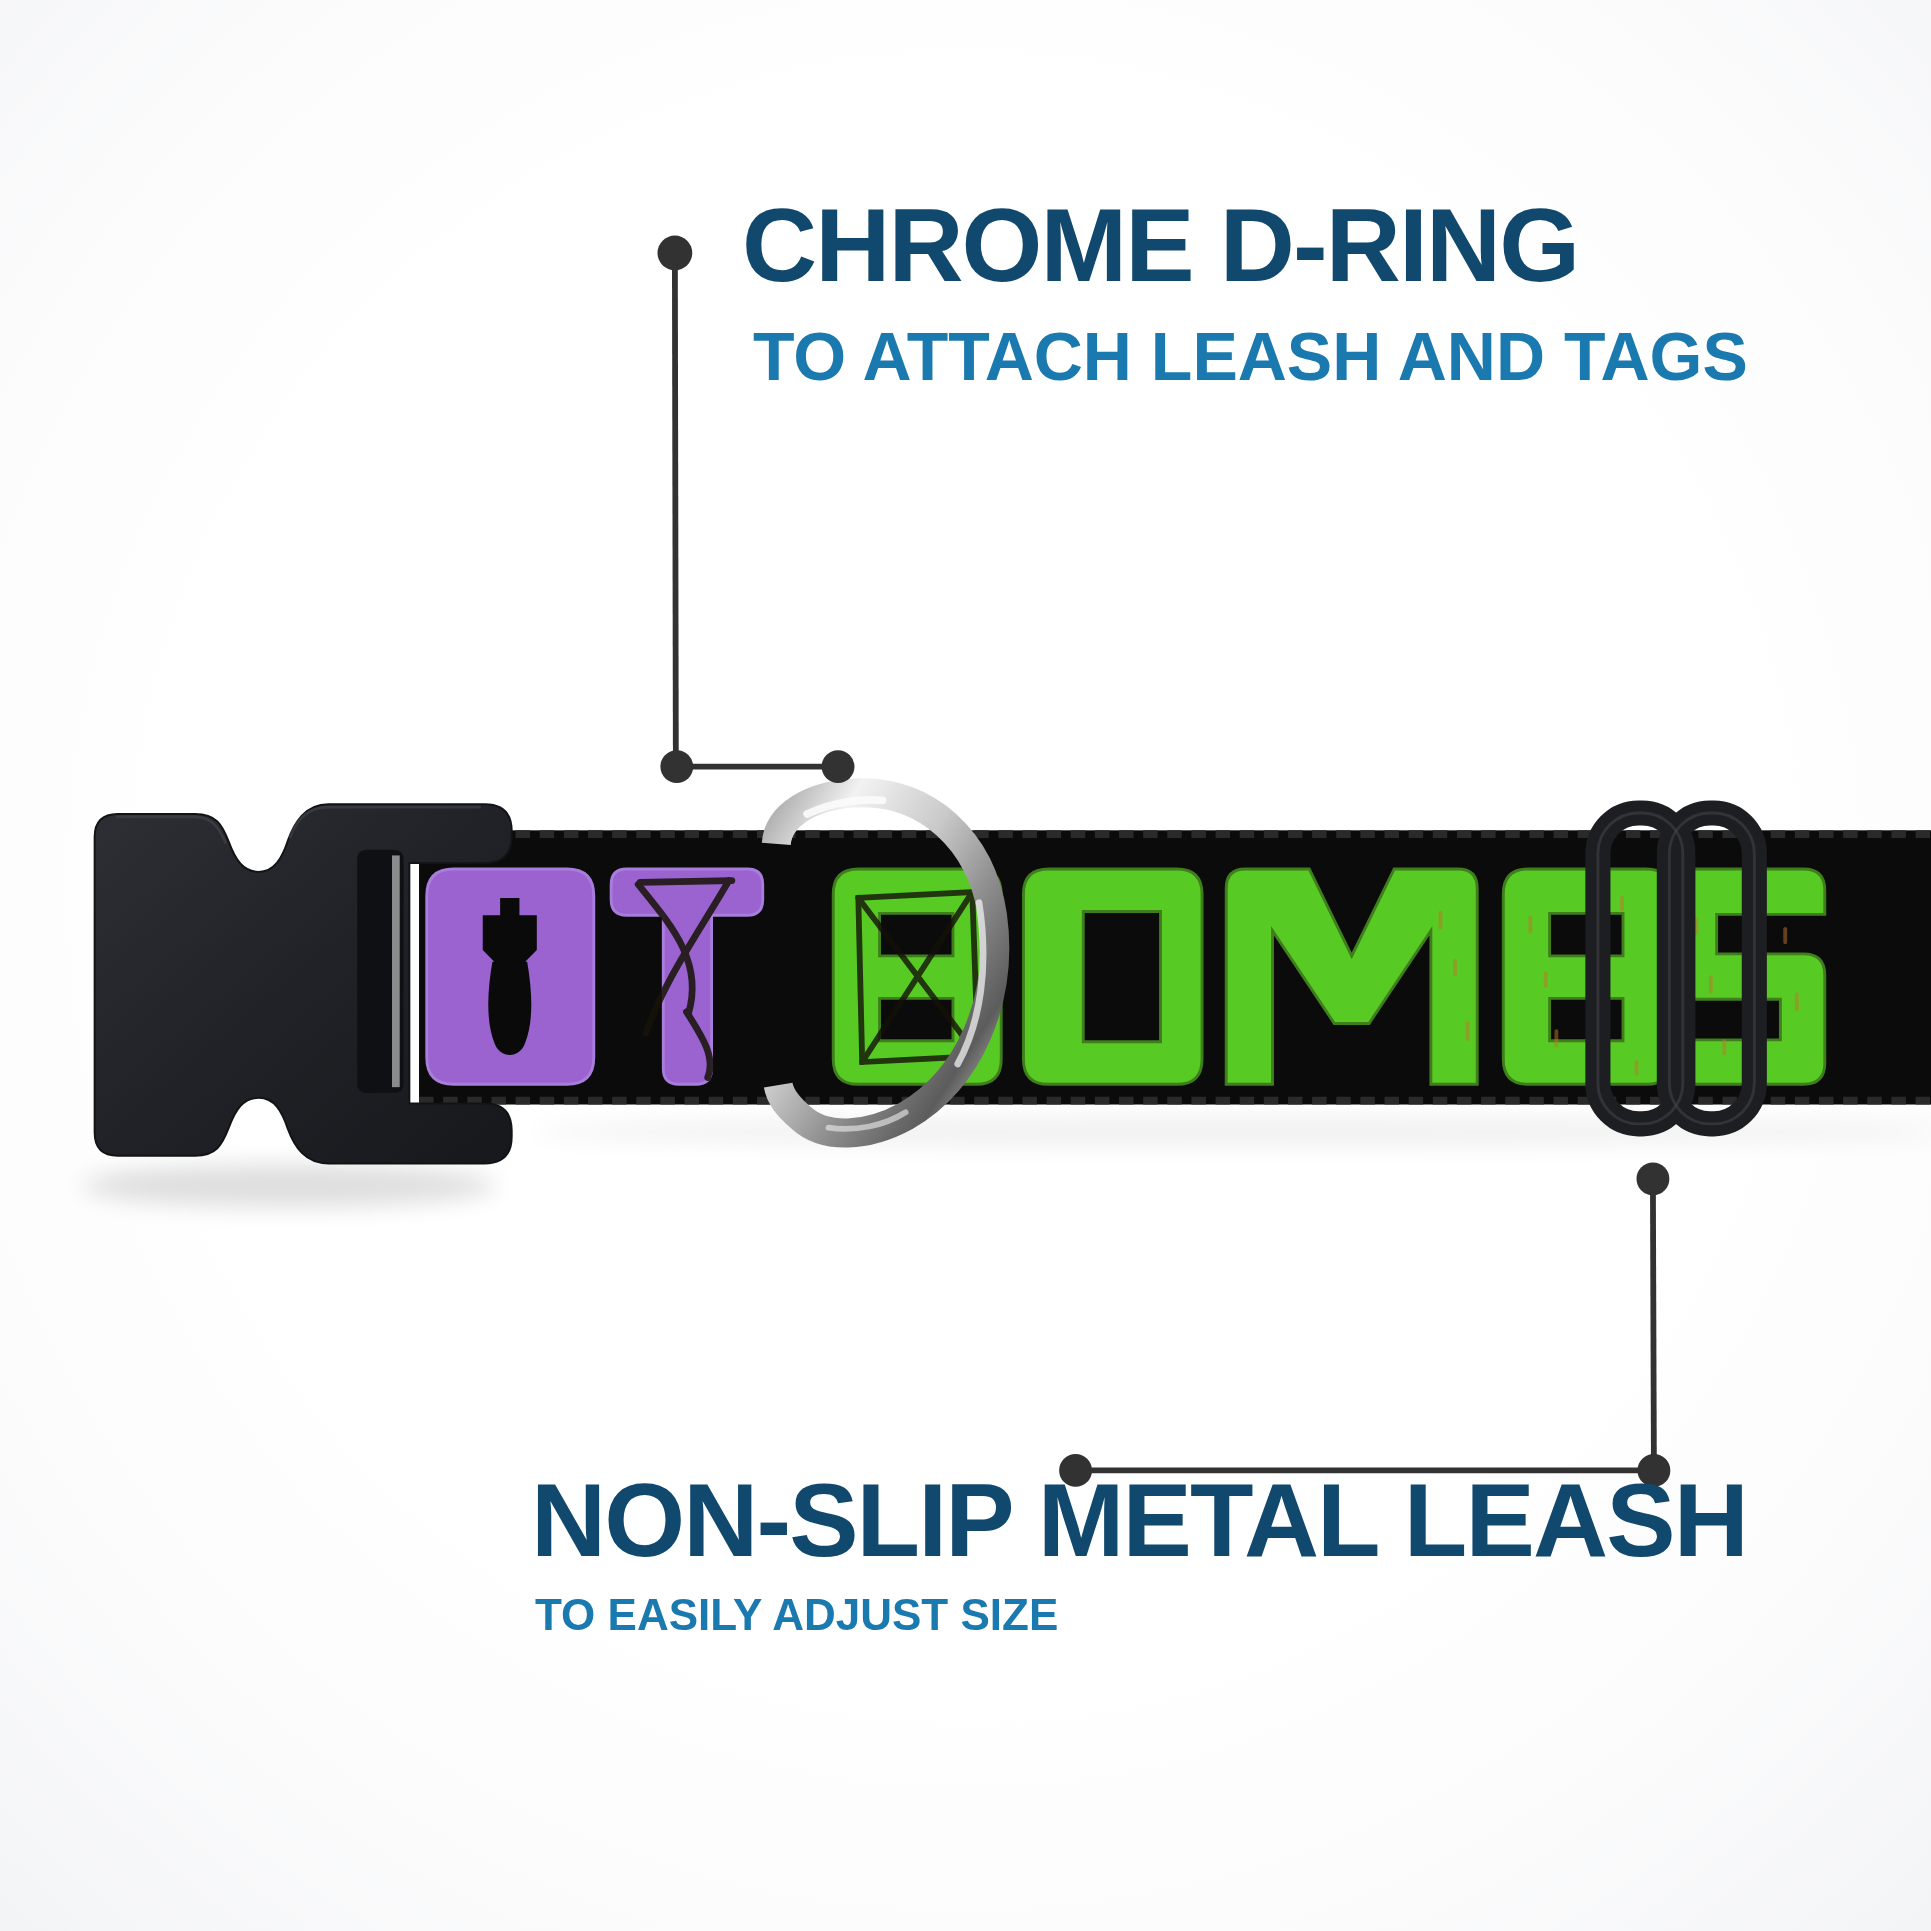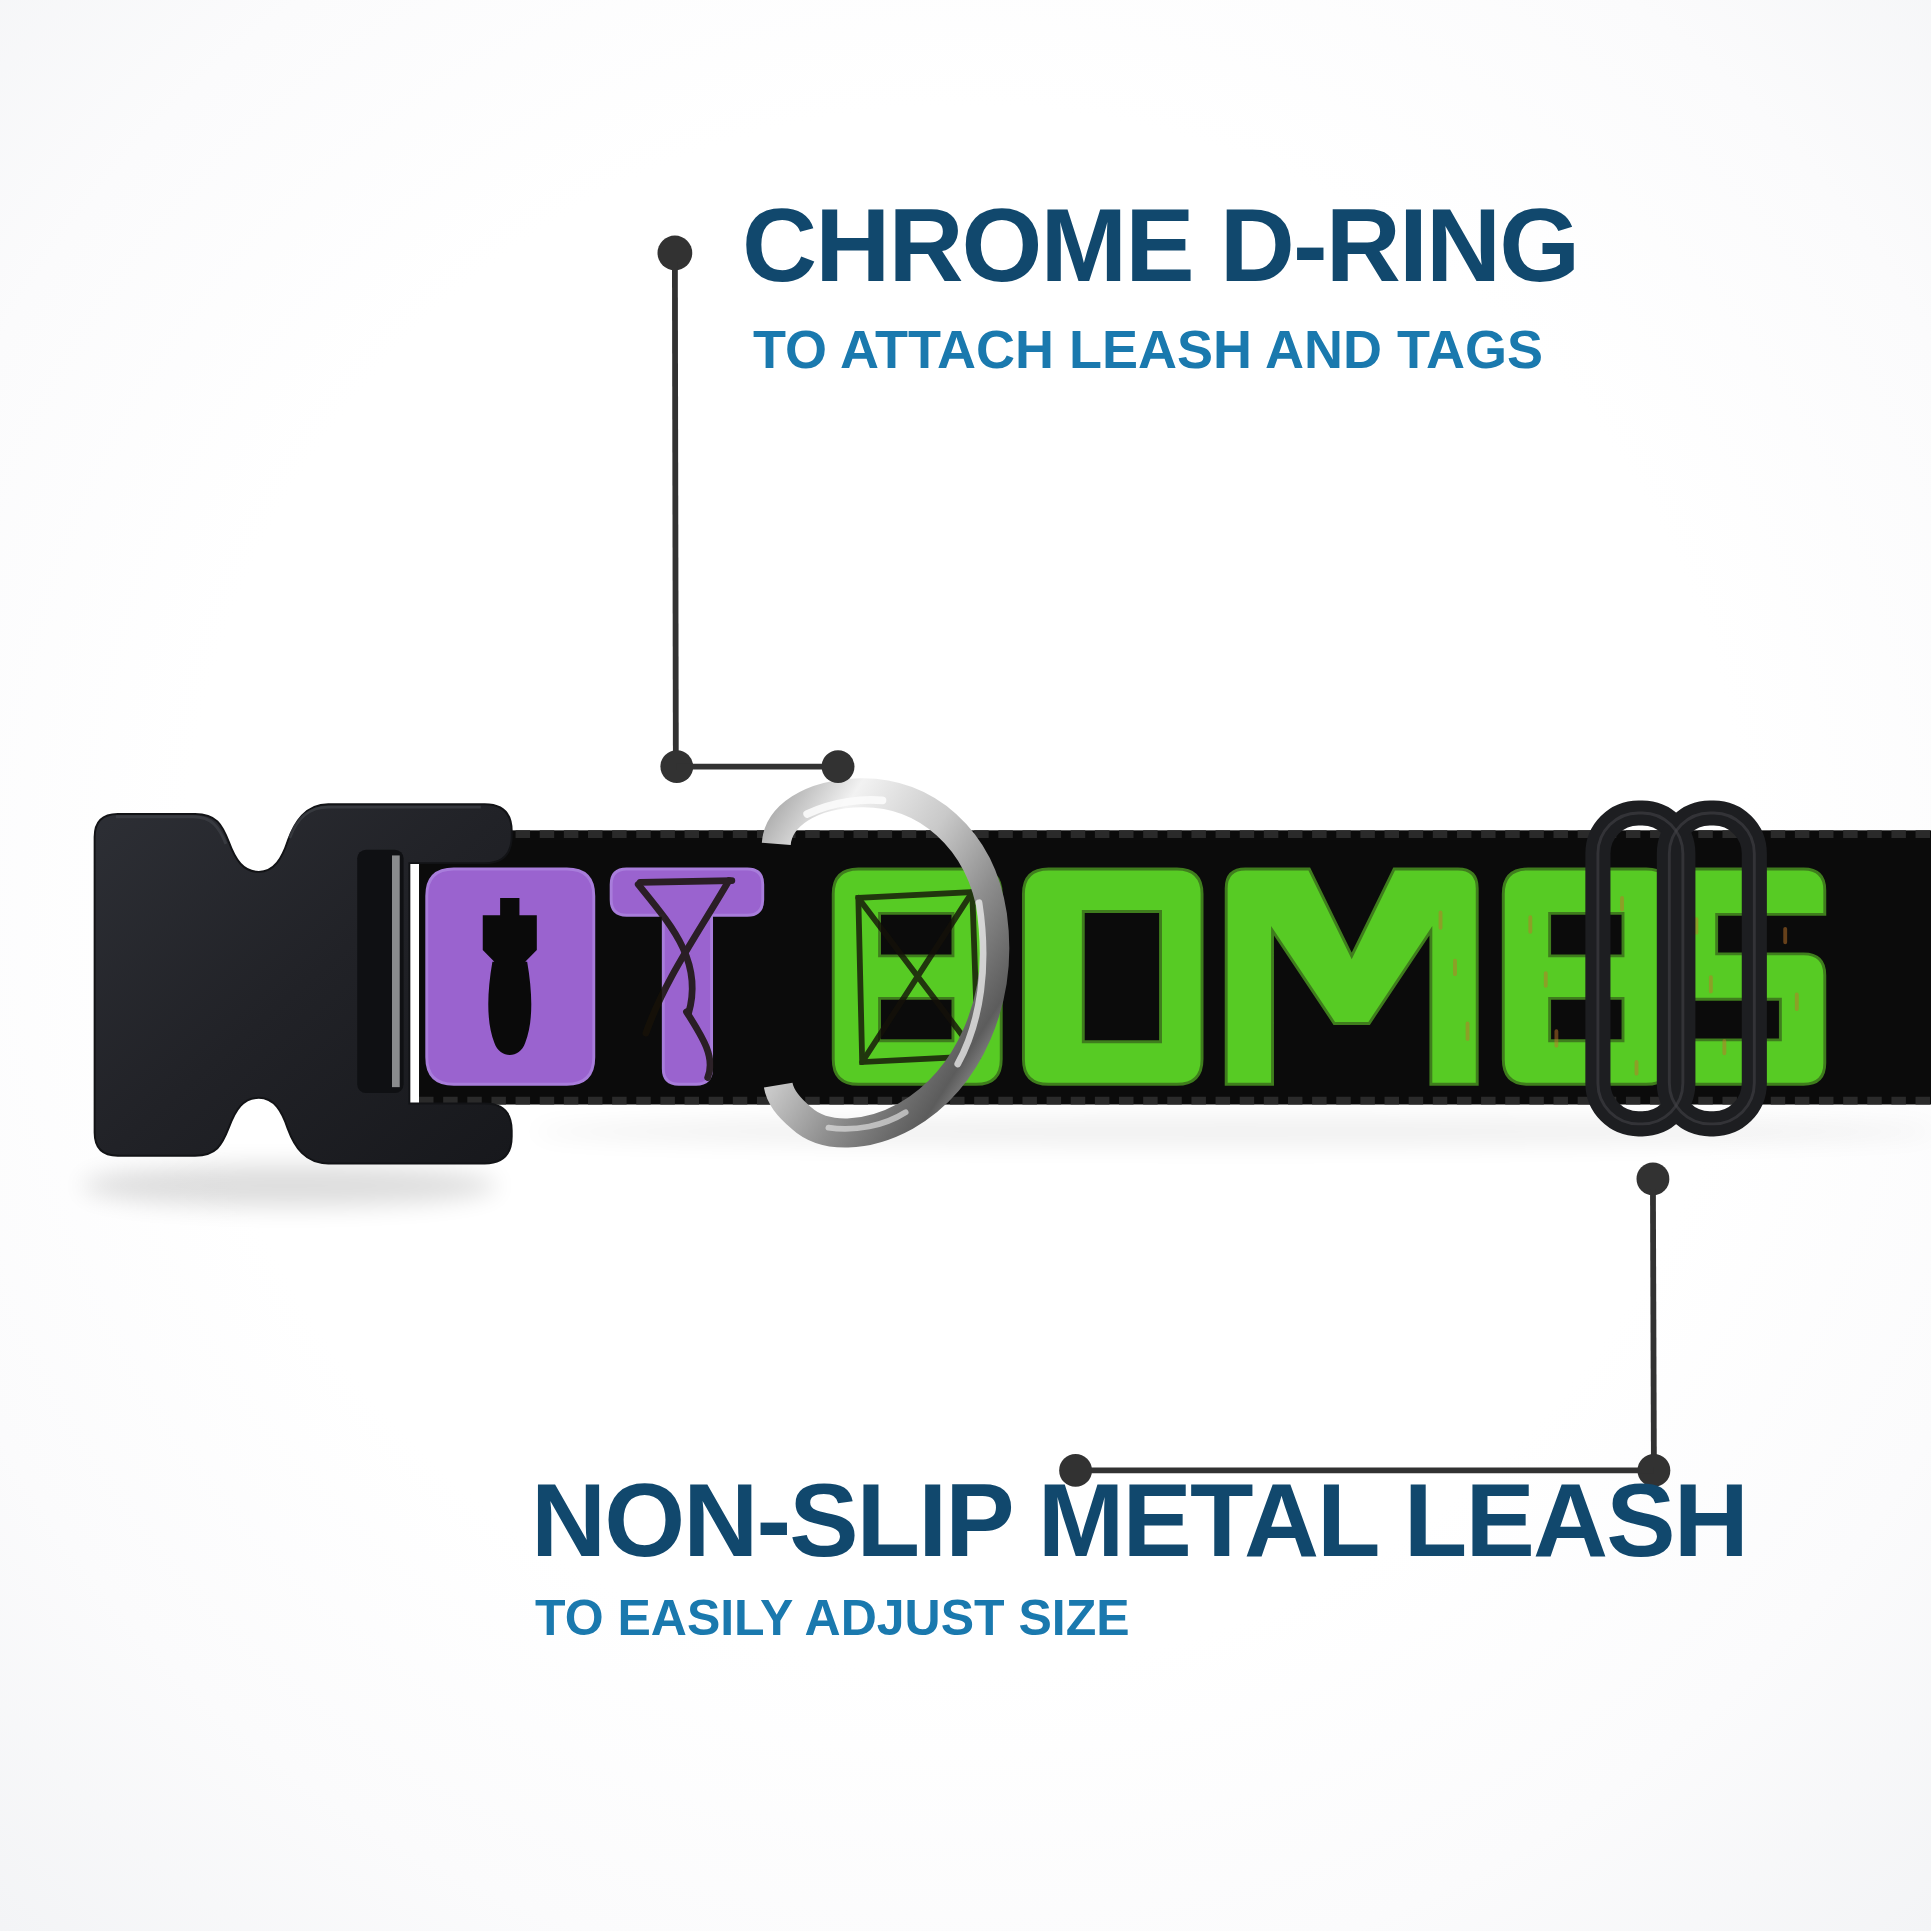--- a/index.html
+++ b/index.html
@@ -7,27 +7,27 @@
     position:relative;width:1931px;height:1931px;overflow:hidden;
     background:radial-gradient(circle at 50% 46%, #ffffff 55%, #fbfbfc 78%, #f3f4f6 100%);
     font-family:"Liberation Sans", sans-serif;
   }
   #art{position:absolute;left:0;top:0;width:1931px;height:1931px;}
   .callout-title{
     position:absolute;font-weight:bold;font-size:104px;line-height:1;
     letter-spacing:-1.9px;color:#11486d;white-space:nowrap;
   }
   .callout-sub{
-    position:absolute;font-weight:bold;font-size:54px;line-height:1;
+    position:absolute;font-weight:bold;font-size:68px;line-height:1;
     letter-spacing:0px;color:#1a79ae;white-space:nowrap;
   }
   #top-title{left:742px;top:193px;}
   #top-sub{left:753px;top:322px;}
   #bottom-title{left:531px;top:1468px;}
-  #bottom-sub{left:535px;top:1593px;font-size:50px;}
+  #bottom-sub{left:535px;top:1593px;font-size:44px;}
   .sr-only{position:absolute;width:1px;height:1px;overflow:hidden;clip:rect(0 0 0 0);white-space:nowrap;}
 </style>
 </head>
 <body>
 
 <div id="stage">
 
   <svg id="art" viewBox="0 0 2000 2000" role="img" aria-label="OT BOMBS">
     <defs>
       <linearGradient id="bkGrad" x1="0" y1="0" x2="1" y2="1">

